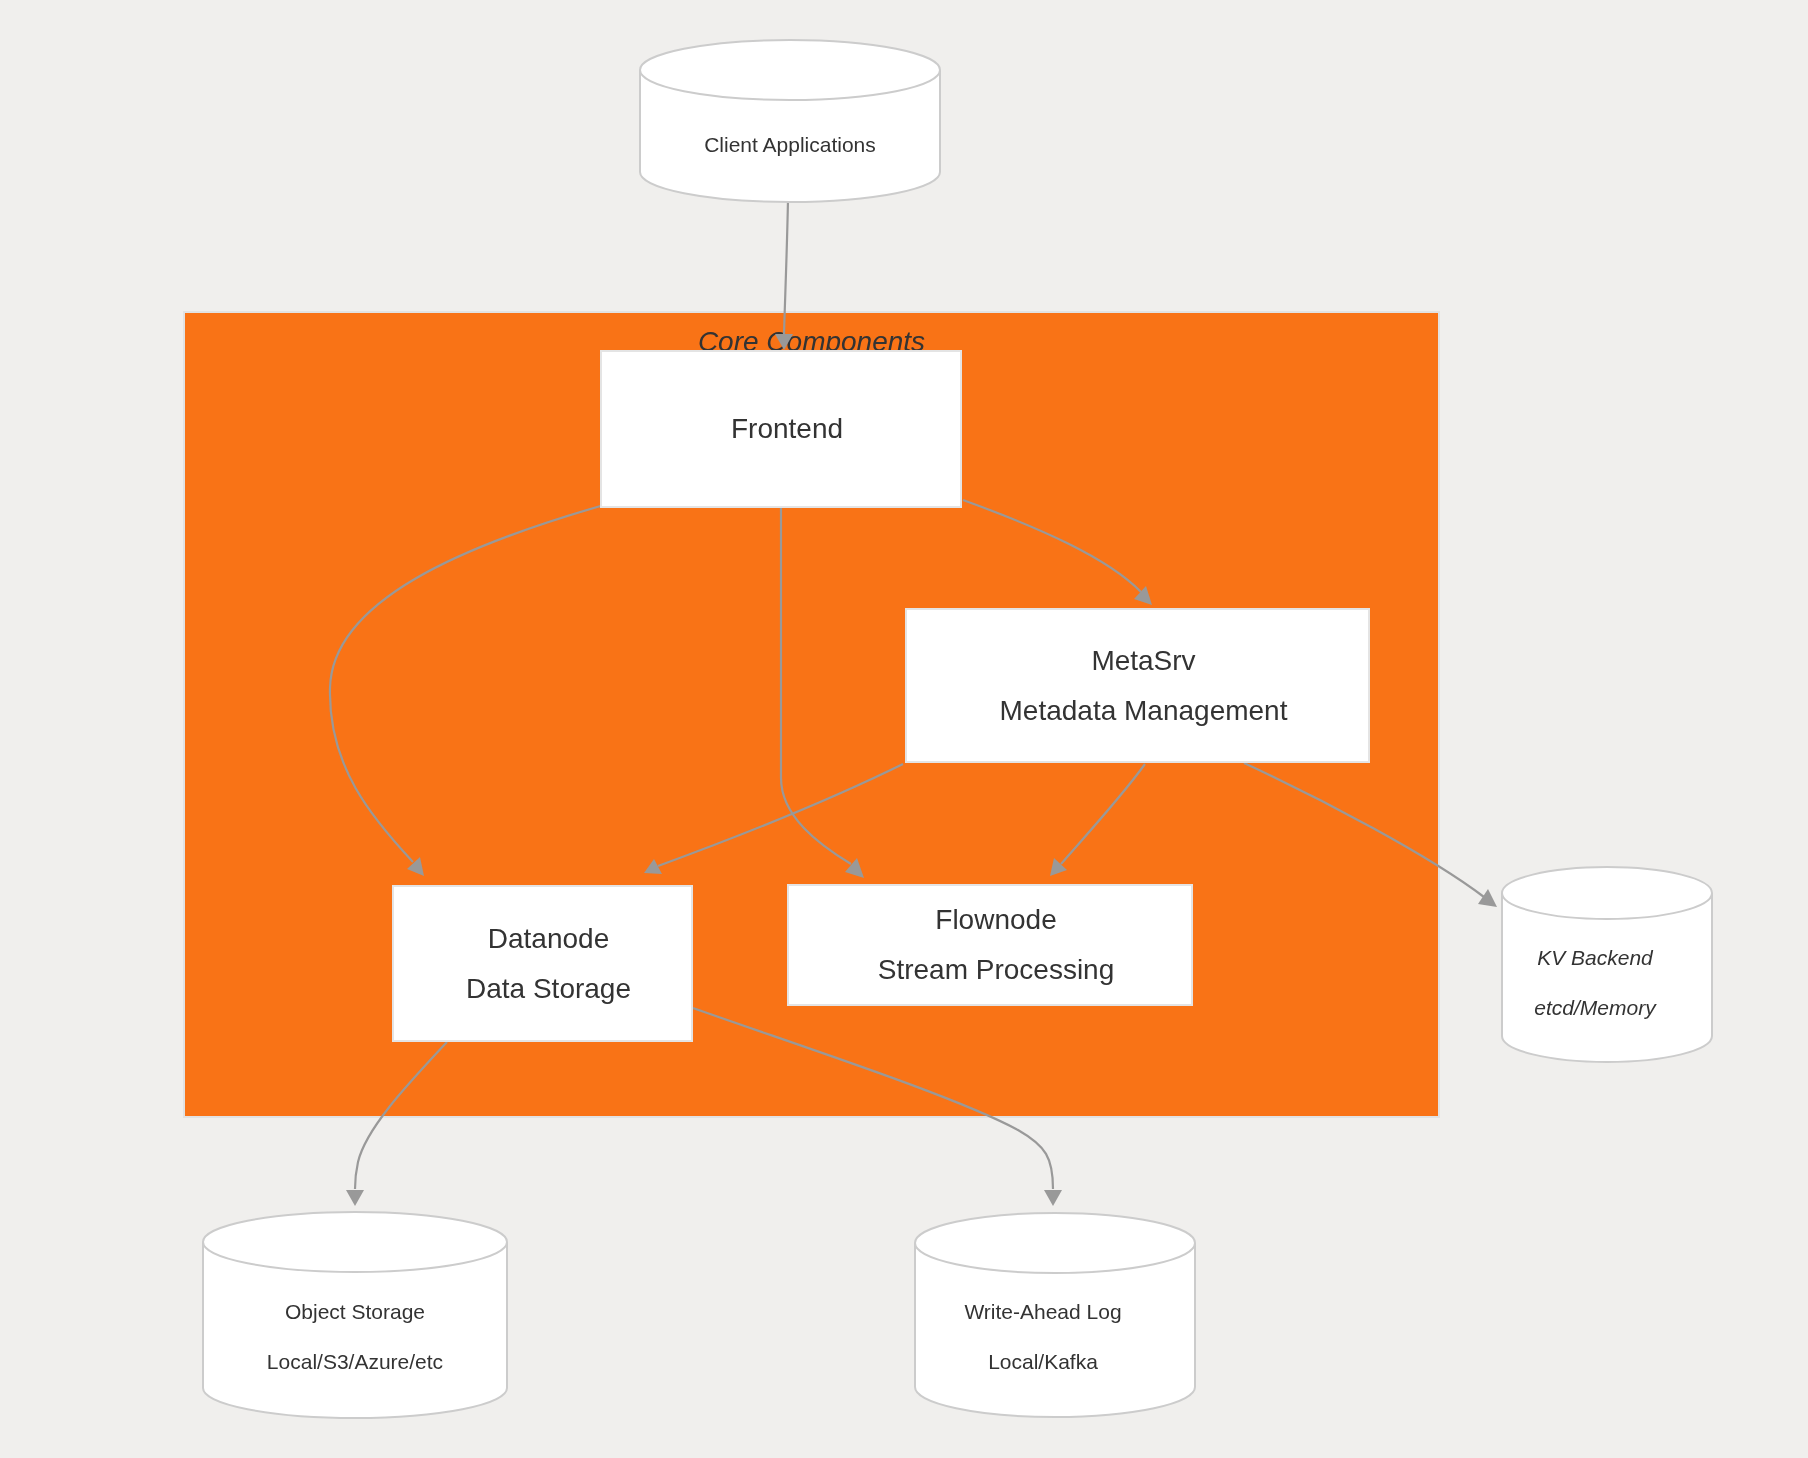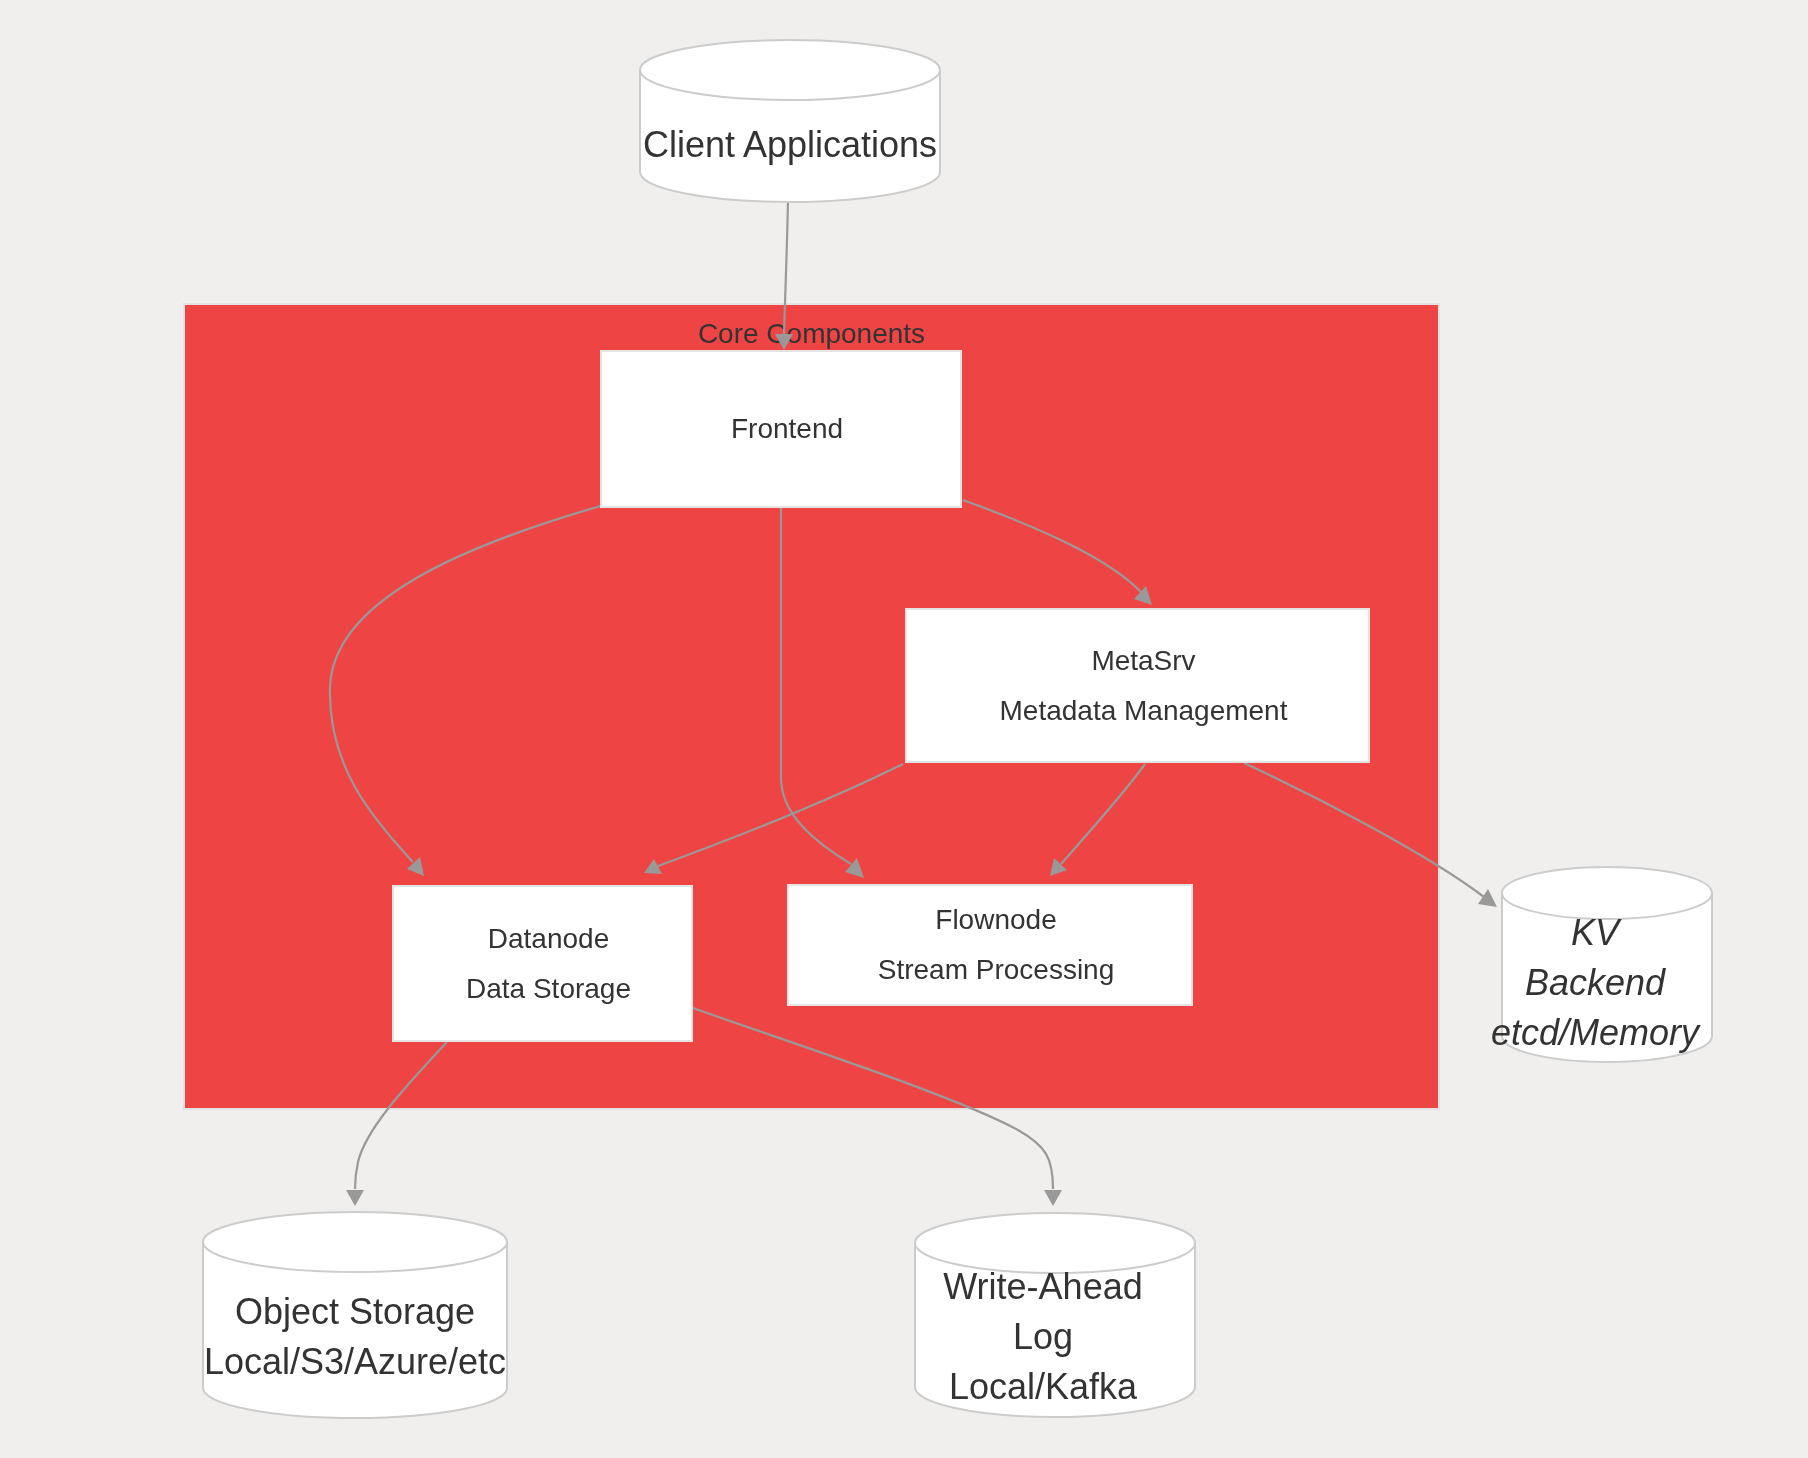--- a/index.html
+++ b/index.html
@@ -11,26 +11,27 @@
   .stage {
     position: relative;
     width: 1808px;
     height: 1458px;
     overflow: hidden;
     color: #333333;
   }
   .subgraph {
     position: absolute;
     left: 183px;
-    top: 303px;
+    top: 311px;
     width: 1257px;
     height: 807px;
-    background: #ef4444;
+    background: #f97316;
     border: 2px solid #e2e2e2;
     box-sizing: border-box;
+    font-style: italic;
   }
   .subgraph-label {
     position: absolute;
     left: 0;
     top: 12px;
     width: 100%;
     text-align: center;
     font-size: 28px;
     line-height: 34px;
     color: #333333;
@@ -72,21 +73,21 @@
     color: #333333;
     padding-left: 12px;
   }
   .cyl-label {
     position: absolute;
     display: flex;
     flex-direction: column;
     align-items: center;
     justify-content: center;
     text-align: center;
-    font-size: 36px;
+    font-size: 21px;
     line-height: 50px;
     color: #333333;
   }
   .node-frontend  { left: 600px; top: 350px; width: 362px; height: 158px; }
   .node-metasrv   { left: 905px; top: 608px; width: 465px; height: 155px; }
   .node-datanode  { left: 392px; top: 885px; width: 301px; height: 157px; }
   .node-flownode  { left: 787px; top: 884px; width: 406px; height: 122px; }
   .label-client   { left: 640px; top: 90px;  width: 300px; height: 110px; }
   .label-kv       { left: 1502px; top: 928px; width: 186px; height: 110px; font-style: italic; }
   .label-os       { left: 203px; top: 1287px; width: 304px; height: 100px; }

